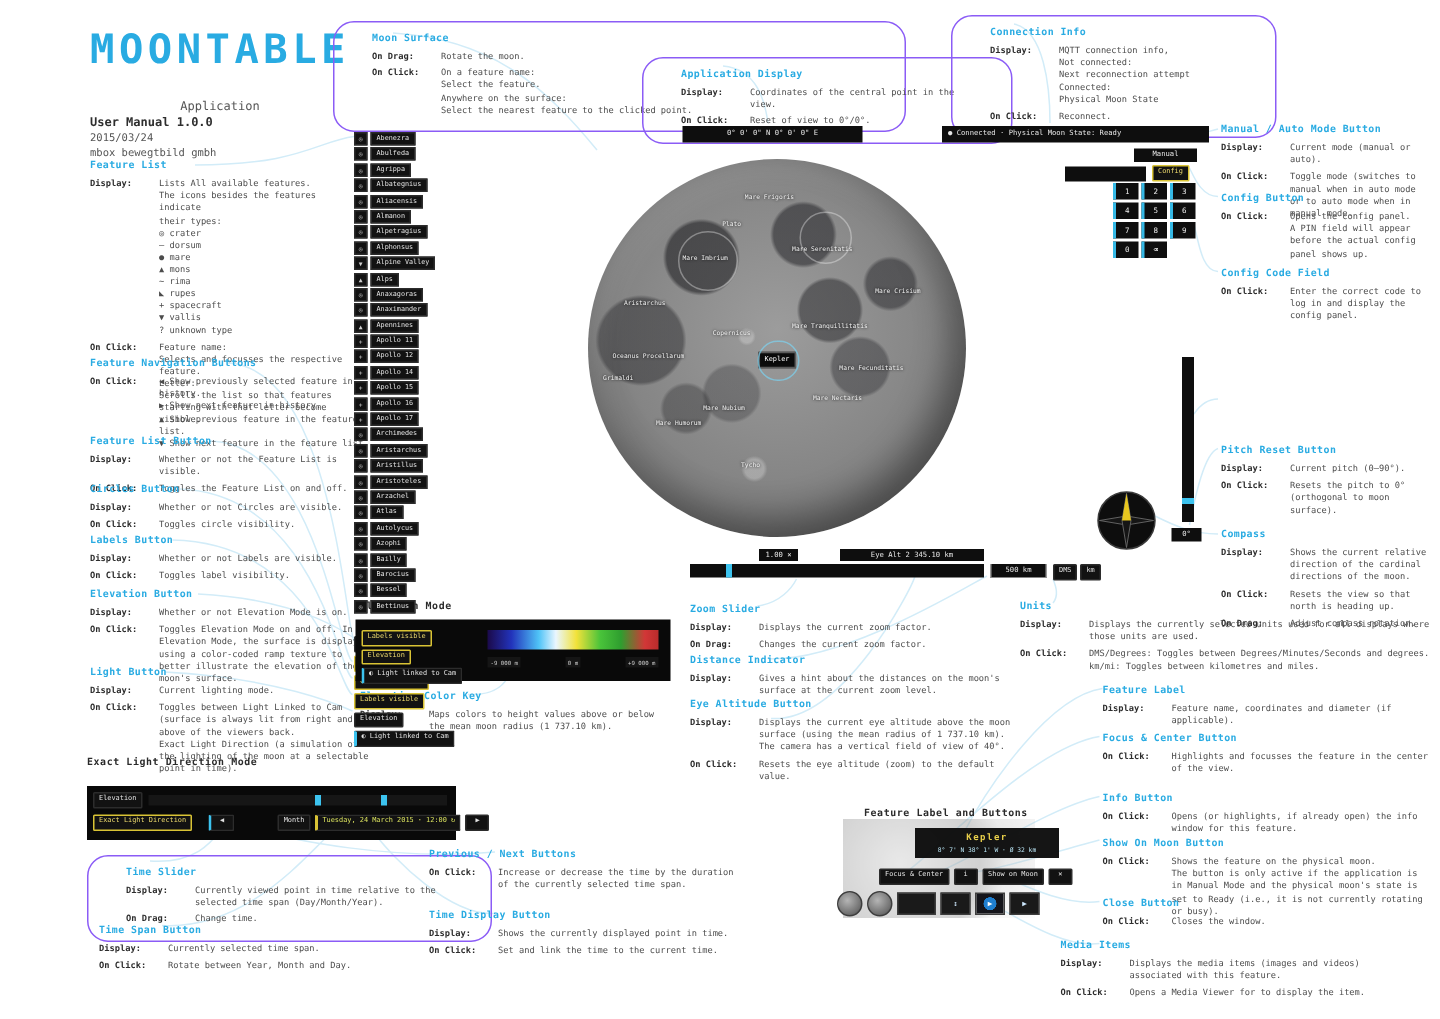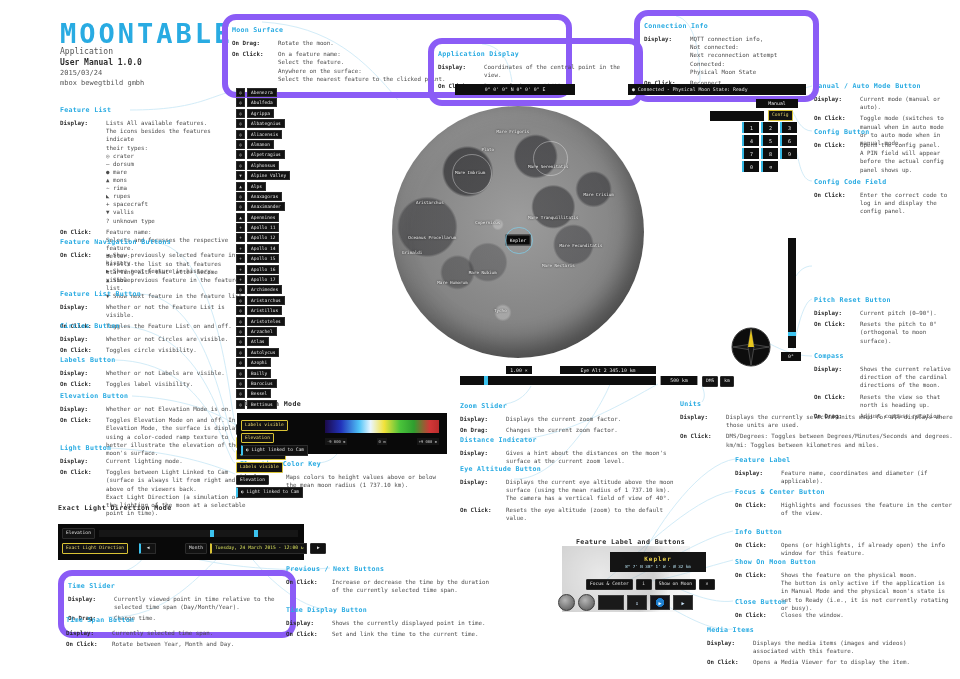--- a/index.html
+++ b/index.html
@@ -2,30 +2,30 @@
 <html><head>
 <meta charset="utf-8">
 <style>
   html,body{margin:0;padding:0;background:#fff;}
   .canvas{position:relative;width:960px;height:679px;background:#fff;overflow:hidden;
           font-family:"DejaVu Sans Mono","DejaVu Sans",monospace;}
   svg.connect{position:absolute;inset:0;pointer-events:none;}
   
   .brand{position:absolute;left:60px;top:20px;}
   .brand .t{color:#29abe2;font-weight:bold;font-size:27px;letter-spacing:3px;line-height:1;}
-  .brand .s1{font-size:8px;color:#555;margin-top:0;}
+  .brand .s1{font-size:8px;color:#555;margin-top:19px;text-align:center;}
   .brand .s2{font-size:8px;color:#2e2e2e;font-weight:bold;margin-top:2px;}
   .brand .s3{font-size:7px;color:#555;margin-top:2px;}
   
   .note{position:absolute;font-size:5.8px;color:#4c4c4c;line-height:1.4;}
   .note .ttl{color:#29abe2;font-weight:bold;font-size:6.6px;letter-spacing:.3px;margin-bottom:4px;}
   .nrow{display:flex;margin-bottom:3px;}
   .nlabel{flex:0 0 46px;font-weight:bold;color:#2c2c2c;}
   .ntext{flex:1;white-space:pre-line;}
-  .boxed{border:6px solid #8b5cf6;border-radius:14px;padding:6px 4px;}
+  .boxed{border:1px solid #8b5cf6;border-radius:14px;padding:6px 25px;}
   .blackttl{position:absolute;font-size:6.6px;font-weight:bold;color:#2b2b2b;letter-spacing:.4px;}
   
   .chip{display:inline-block;background:#121212;color:#e3e3e3;font-size:4.6px;line-height:1;
         padding:2px 3px;border:1px solid #2c2c2c;border-radius:1px;white-space:nowrap;}
   .chip.on{border-color:#d9c335;color:#ecd96d;}
   .chip.cy{border-left:2px solid #3cc3ef;}
   .chip.sq{min-width:8px;text-align:center;}
   .bar{position:absolute;background:#0e0e0e;color:#e6e6e6;font-size:4.8px;display:flex;
        align-items:center;justify-content:center;white-space:nowrap;}
   

